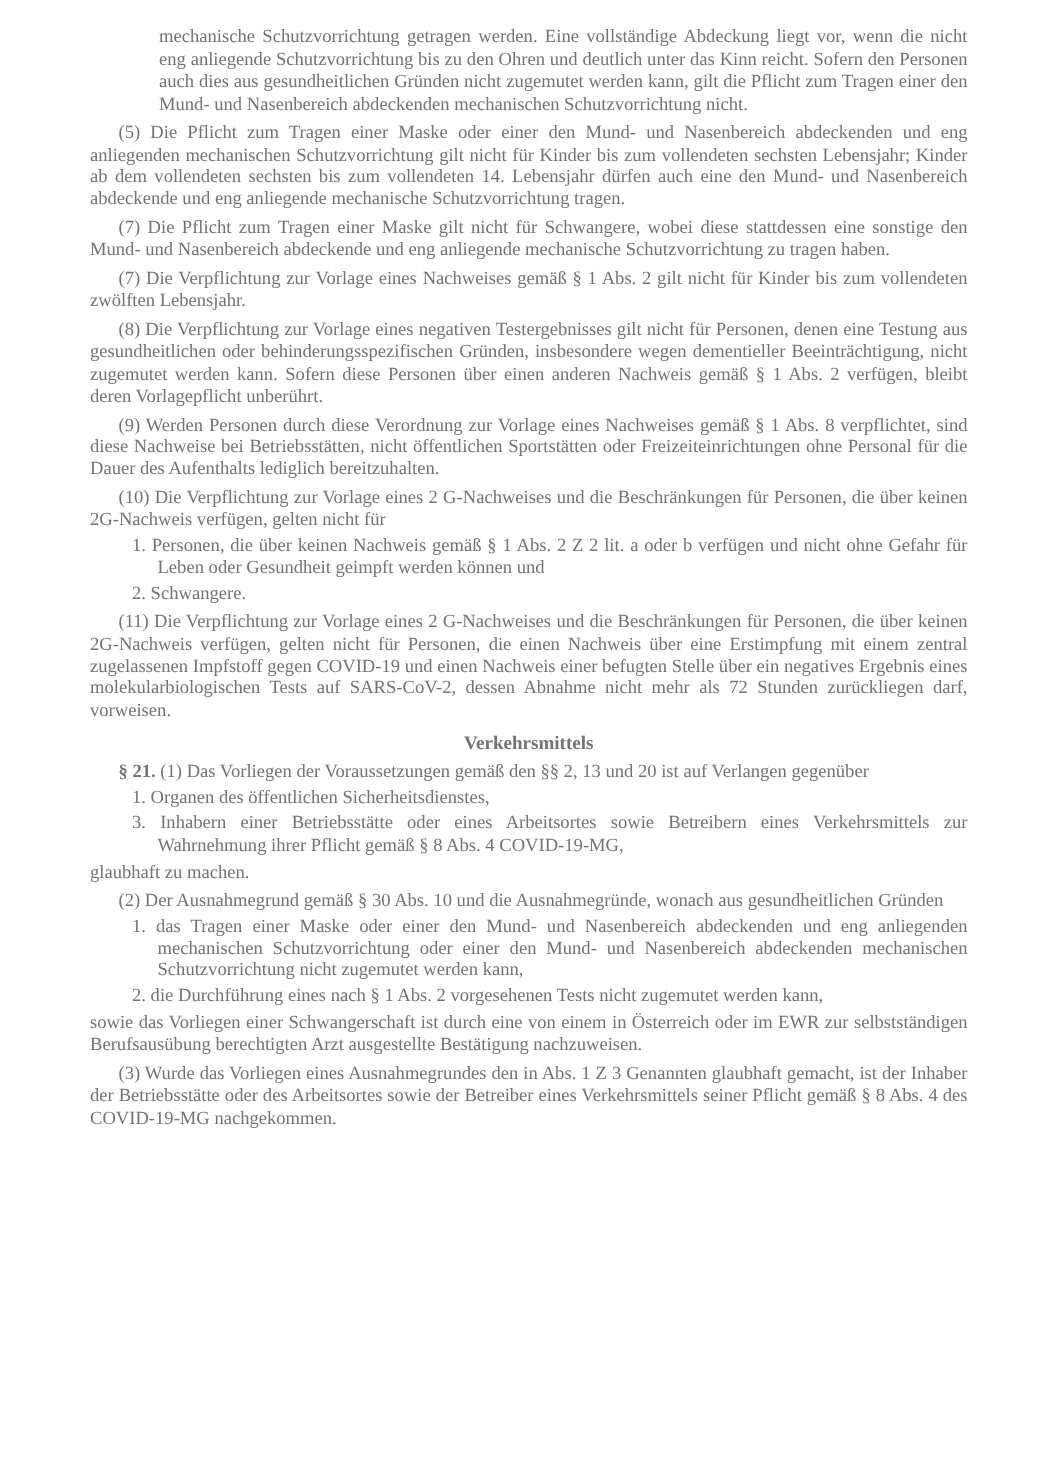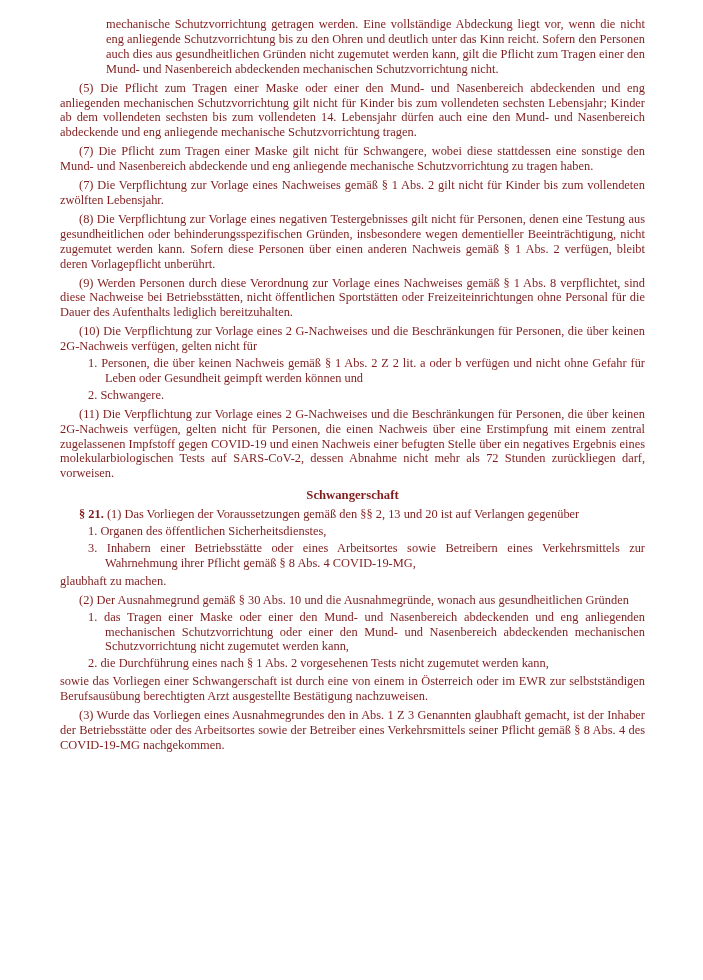--- a/index.html
+++ b/index.html
@@ -7,21 +7,21 @@
     padding: 0;
     background: #ffffff;
   }
   .page {
     position: relative;
     width: 703px;
     height: 980px;
     background: #ffffff;
     overflow: hidden;
     font-family: "Liberation Serif", "DejaVu Serif", serif;
-    color: #7f1d1d;
+    color: #737373;
     font-size: 12.4px;
     line-height: 14.9px;
   }
   .content {
     box-sizing: border-box;
     width: 703px;
     padding: 17px 58px 0 60px;
     text-align: justify;
   }
   .blk { margin: 0; }
@@ -52,21 +52,21 @@
       <p class="blk cont"><span>mechanische Schutzvorrichtung getragen werden. Eine vollständige Abdeckung liegt vor, wenn die nicht eng anliegende Schutzvorrichtung bis zu den Ohren und deutlich unter das Kinn reicht. Sofern den Personen auch dies aus gesundheitlichen Gründen nicht zugemutet werden kann, gilt die Pflicht zum Tragen einer den Mund- und Nasenbereich abdeckenden mechanischen Schutzvorrichtung nicht.</span></p>
       <p class="blk para"><span>(5) Die Pflicht zum Tragen einer Maske oder einer den Mund- und Nasenbereich abdeckenden und eng anliegenden mechanischen Schutzvorrichtung gilt nicht für Kinder bis zum vollendeten sechsten Lebensjahr; Kinder ab dem vollendeten sechsten bis zum vollendeten 14. Lebensjahr dürfen auch eine den Mund- und Nasenbereich abdeckende und eng anliegende mechanische Schutzvorrichtung tragen.</span></p>
       <p class="blk para"><span>(7) Die Pflicht zum Tragen einer Maske gilt nicht für Schwangere, wobei diese stattdessen eine sonstige den Mund- und Nasenbereich abdeckende und eng anliegende mechanische Schutzvorrichtung zu tragen haben.</span></p>
       <p class="blk para"><span>(7) Die Verpflichtung zur Vorlage eines Nachweises gemäß § 1 Abs. 2 gilt nicht für Kinder bis zum vollendeten zwölften Lebensjahr.</span></p>
       <p class="blk para"><span>(8) Die Verpflichtung zur Vorlage eines negativen Testergebnisses gilt nicht für Personen, denen eine Testung aus gesundheitlichen oder behinderungsspezifischen Gründen, insbesondere wegen dementieller Beeinträchtigung, nicht zugemutet werden kann. Sofern diese Personen über einen anderen Nachweis gemäß § 1 Abs. 2 verfügen, bleibt deren Vorlagepflicht unberührt.</span></p>
       <p class="blk para"><span>(9) Werden Personen durch diese Verordnung zur Vorlage eines Nachweises gemäß § 1 Abs. 8 verpflichtet, sind diese Nachweise bei Betriebsstätten, nicht öffentlichen Sportstätten oder Freizeiteinrichtungen ohne Personal für die Dauer des Aufenthalts lediglich bereitzuhalten.</span></p>
       <p class="blk para"><span>(10) Die Verpflichtung zur Vorlage eines 2 G-Nachweises und die Beschränkungen für Personen, die über keinen 2G-Nachweis verfügen, gelten nicht für</span></p>
       <p class="blk item"><span class="marker">1.</span> <span>Personen, die über keinen Nachweis gemäß § 1 Abs. 2 Z 2 lit. a oder b verfügen und nicht ohne Gefahr für Leben oder Gesundheit geimpft werden können und</span></p>
       <p class="blk item"><span class="marker">2.</span> <span>Schwangere.</span></p>
       <p class="blk para"><span>(11) Die Verpflichtung zur Vorlage eines 2 G-Nachweises und die Beschränkungen für Personen, die über keinen 2G-Nachweis verfügen, gelten nicht für Personen, die einen Nachweis über eine Erstimpfung mit einem zentral zugelassenen Impfstoff gegen COVID-19 und einen Nachweis einer befugten Stelle über ein negatives Ergebnis eines molekularbiologischen Tests auf SARS-CoV-2, dessen Abnahme nicht mehr als 72 Stunden zurückliegen darf, vorweisen.</span></p>
-      <p class="blk heading"><span>Schwangerschaft</span></p>
+      <p class="blk heading"><span>Verkehrsmittels</span></p>
       <p class="blk para"><span class="lead">§ 21.</span> <span>(1) Das Vorliegen der Voraussetzungen gemäß den §§ 2, 13 und 20 ist auf Verlangen gegenüber</span></p>
       <p class="blk item"><span class="marker">1.</span> <span>Organen des öffentlichen Sicherheitsdienstes,</span></p>
       <p class="blk item"><span class="marker">3.</span> <span>Inhabern einer Betriebsstätte oder eines Arbeitsortes sowie Betreibern eines Verkehrsmittels zur Wahrnehmung ihrer Pflicht gemäß § 8 Abs. 4 COVID-19-MG,</span></p>
       <p class="blk flush"><span>glaubhaft zu machen.</span></p>
       <p class="blk para"><span>(2) Der Ausnahmegrund gemäß § 30 Abs. 10 und die Ausnahmegründe, wonach aus gesundheitlichen Gründen</span></p>
       <p class="blk item"><span class="marker">1.</span> <span>das Tragen einer Maske oder einer den Mund- und Nasenbereich abdeckenden und eng anliegenden mechanischen Schutzvorrichtung oder einer den Mund- und Nasenbereich abdeckenden mechanischen Schutzvorrichtung nicht zugemutet werden kann,</span></p>
       <p class="blk item"><span class="marker">2.</span> <span>die Durchführung eines nach § 1 Abs. 2 vorgesehenen Tests nicht zugemutet werden kann,</span></p>
       <p class="blk flush"><span>sowie das Vorliegen einer Schwangerschaft ist durch eine von einem in Österreich oder im EWR zur selbstständigen Berufsausübung berechtigten Arzt ausgestellte Bestätigung nachzuweisen.</span></p>
       <p class="blk para"><span>(3) Wurde das Vorliegen eines Ausnahmegrundes den in Abs. 1 Z 3 Genannten glaubhaft gemacht, ist der Inhaber der Betriebsstätte oder des Arbeitsortes sowie der Betreiber eines Verkehrsmittels seiner Pflicht gemäß § 8 Abs. 4 des COVID-19-MG nachgekommen.</span></p>
     </div>

